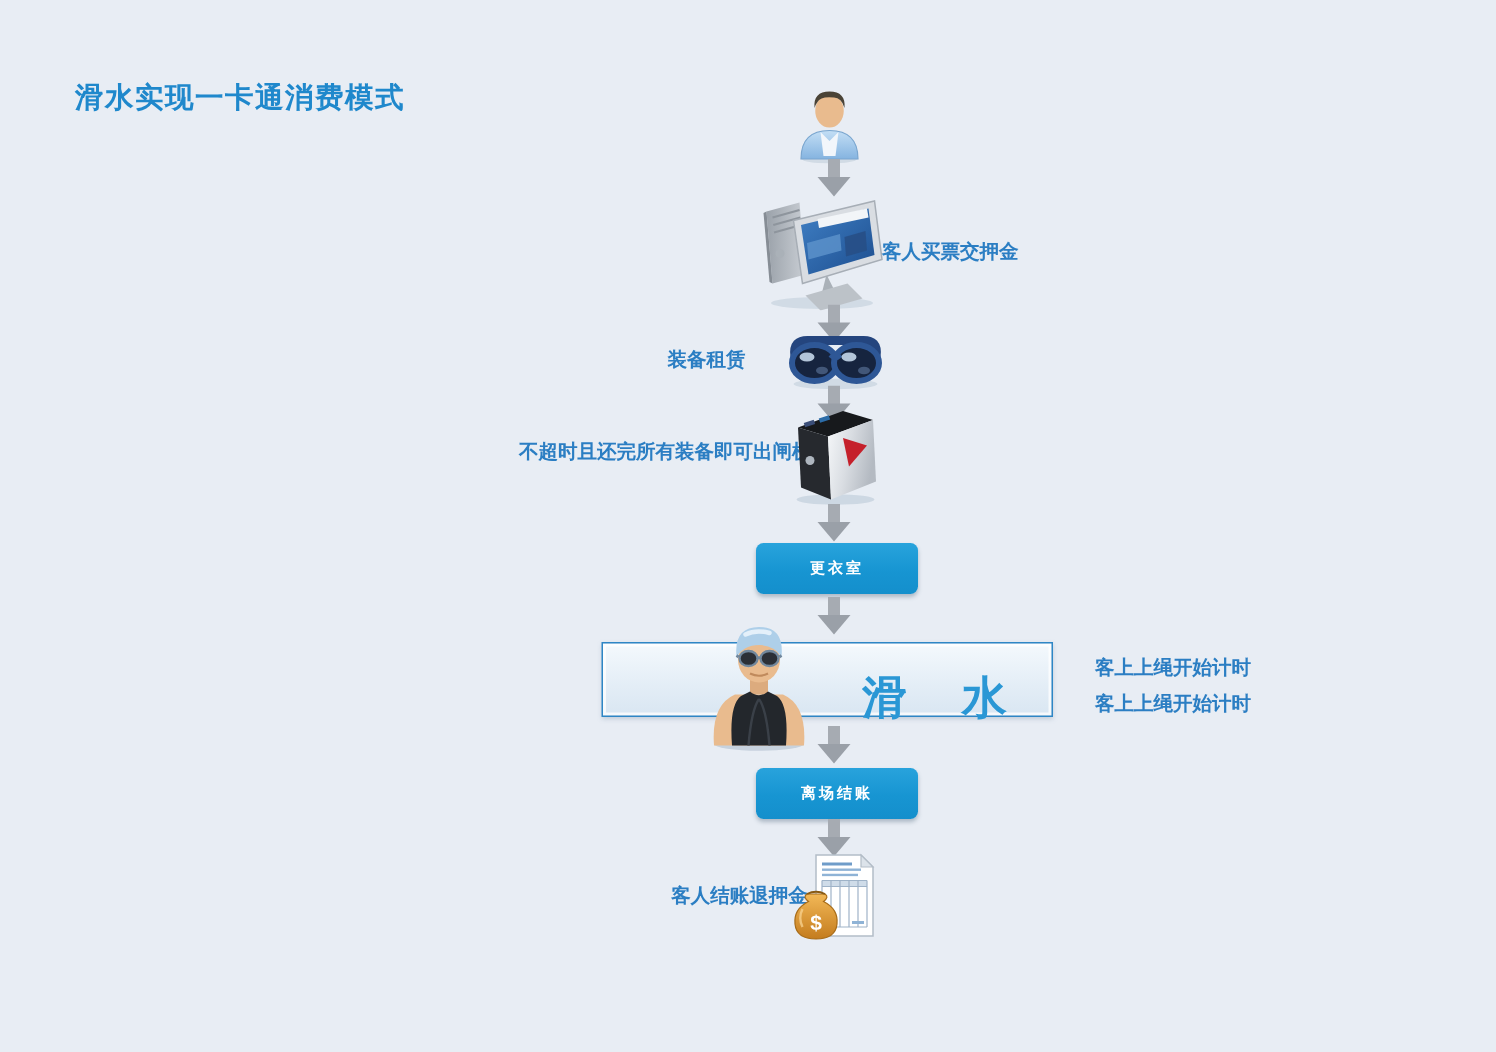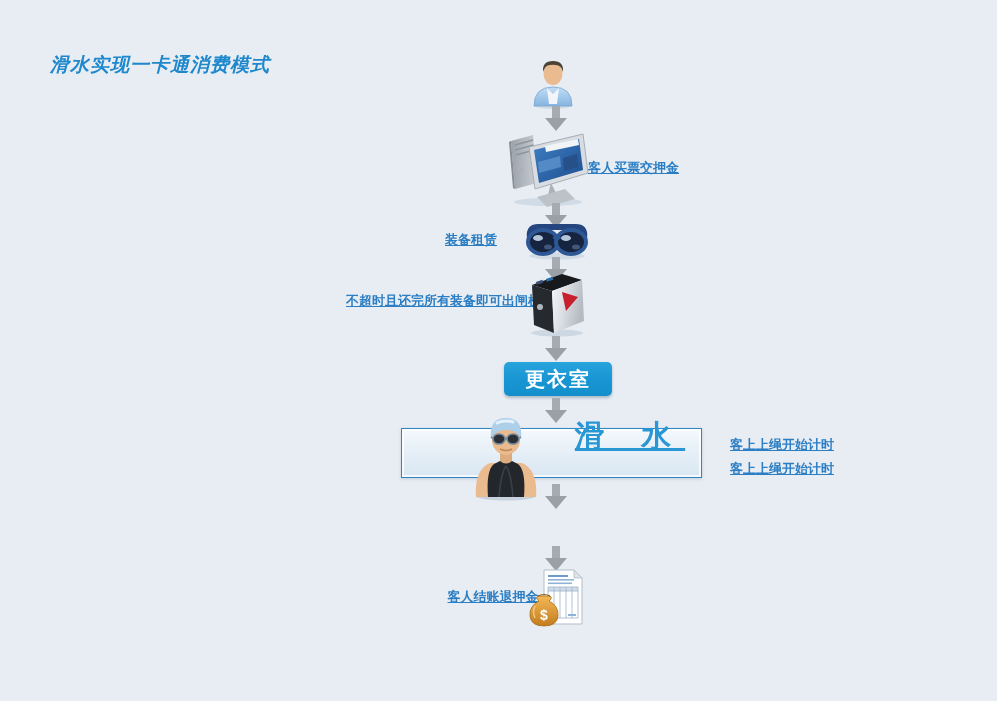--- a/index.html
+++ b/index.html
@@ -14,70 +14,67 @@
     overflow: hidden;
   }
   .title {
     position: absolute;
     left: 50px; top: 52px;
     font-size: 19px;
     font-weight: bold;
     color: #1f88cc;
     letter-spacing: 1px;
     white-space: nowrap;
-    font-style: italic;
   }
   .lbl {
     position: absolute;
     font-size: 13px;
     font-weight: bold;
     color: #2b7ec3;
     white-space: nowrap;
     line-height: 16px;
-    text-decoration: underline;
   }
   .lbl.right-align { text-align: center; }
   .icon { position: absolute; }
   .arrow { position: absolute; width: 24px; height: 26px; }
   .node-btn {
     position: absolute;
     width: 108px; height: 34px;
     background: linear-gradient(180deg, #28a3dc 0%, #1795d2 55%, #148fcc 100%);
     border-radius: 5px;
     box-shadow: 0 2px 3px rgba(60, 85, 110, 0.35);
     color: #ffffff;
-    font-size: 20px;
+    font-size: 10px;
     font-weight: bold;
     display: flex;
     align-items: center;
     justify-content: center;
     letter-spacing: 2px;
   }
   .ski-box {
     position: absolute;
     left: 401px; top: 428px;
     width: 299px; height: 48px;
     background: linear-gradient(180deg, #f4f9fd 0%, #e3edf6 60%, #d9e6f2 100%);
     border: 1px solid #2e86c5;
     box-shadow: inset 0 0 0 2px rgba(255,255,255,0.75), 0 1px 3px rgba(120,145,170,0.35);
   }
   .ski-text {
     position: absolute;
-    left: 548px; top: 411px;
+    left: 548px; top: 440px;
     width: 150px; height: 50px;
     display: flex;
     align-items: center;
     justify-content: center;
     font-size: 30px;
     font-weight: bold;
     color: #2a97d5;
     letter-spacing: 14px;
     text-indent: 14px;
     white-space: nowrap;
-    text-decoration: underline;
   }
 </style>
 </head>
 <body>
 
 <div class="canvas">
 
   <div class="title">滑水实现一卡通消费模式</div>
 
   <div class="icon" style="left:530px; top:59px;">
@@ -230,20 +227,23 @@
   <div class="lbl" style="left:730px; top:437px;">客上上绳开始计时</div>
   <div class="lbl" style="left:730px; top:461px;">客上上绳开始计时</div>
 
   <div class="arrow" style="left:544px; top:484px;">
     <svg width="24" height="26" viewBox="0 0 24 26">
       <rect x="8" y="0" width="8" height="13" fill="#a6abb2"></rect>
       <polygon points="1,12 23,12 12,25" fill="#9aa0a8"></polygon>
     </svg>
   </div>
 
+  <div class="node-btn" style="left:504px; top:512px;">
+    <span>离场结账</span>
+  </div>
 
   <div class="arrow" style="left:544px; top:546px;">
     <svg width="24" height="26" viewBox="0 0 24 26">
       <rect x="8" y="0" width="8" height="13" fill="#a6abb2"></rect>
       <polygon points="1,12 23,12 12,25" fill="#9aa0a8"></polygon>
     </svg>
   </div>
 
   <div class="lbl right-align" style="left:440px; top:589px; width:106px;">客人结账退押金</div>
 

